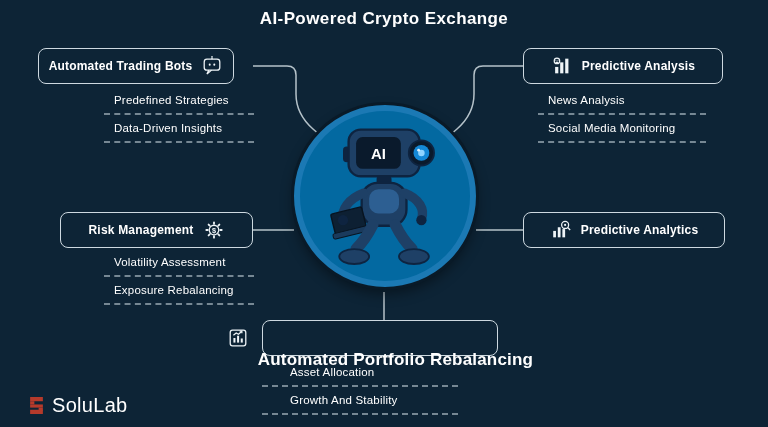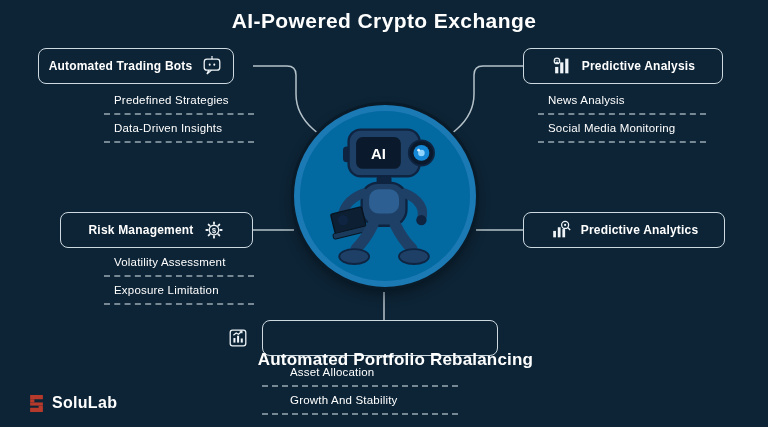--- a/index.html
+++ b/index.html
@@ -4,21 +4,21 @@
 <style>
   html,body { margin:0; padding:0; background:#0d2436; }
   .canvas {
     position:relative; width:768px; height:427px; overflow:hidden;
     background:#0d2436;
     font-family:"Liberation Sans", sans-serif;
     color:#ffffff;
   }
   .title {
     position:absolute; top:9px; left:0; width:100%;
-    text-align:center; font-size:21px; font-weight:800; letter-spacing:.4px;
+    text-align:center; font-size:17px; font-weight:800; letter-spacing:.4px;
     color:#ffffff;
   }
   .connectors { position:absolute; left:0; top:0; width:768px; height:427px; pointer-events:none; }
 
   .node-box {
     position:absolute; height:36px; box-sizing:border-box;
     border:1px solid #cdd9e0; border-radius:8px;
     display:flex; align-items:center; justify-content:center; gap:9px;
     padding:0 10px; background:transparent;
   }
@@ -39,21 +39,21 @@
     background:#0369a1; border:6px solid #1b79b4; border-radius:50%;
     box-shadow:0 0 0 3px #091a28, 0 6px 14px rgba(0,0,0,.45);
     display:flex; align-items:center; justify-content:center;
   }
   .robot-svg { width:140px; height:154px; transform:translateY(5px); }
 
   .logo {
     position:absolute; left:28px; top:394px;
     display:flex; align-items:center; gap:7px;
   }
-  .logo-text { font-size:16px; font-weight:700; letter-spacing:.3px; }
+  .logo-text { font-size:20px; font-weight:400; letter-spacing:.3px; }
 
   .nb-tl { left:38px;  top:48px;  width:196px; }
   .nb-tr { left:523px; top:48px;  width:200px; }
   .nb-ml { left:60px;  top:212px; width:193px; }
   .nb-mr { left:523px; top:212px; width:202px; }
   .nb-bc { left:262px; top:320px; width:236px; }
   .nb-bc .node-label { font-size:17px;margin-top:44px; }
 
   .subs-tl { left:104px; top:90px;  width:150px; }
   .subs-tr { left:538px; top:90px;  width:168px; }
@@ -151,21 +151,21 @@
         <line x1="16.7" y1="16.7" x2="17.9" y2="17.9"></line>
           <line x1="6.1" y1="6.1" x2="7.3" y2="7.3"></line>
         <line x1="16.7" y1="7.3" x2="17.9" y2="6.1"></line>
           <line x1="6.1" y1="17.9" x2="7.3" y2="16.7"></line>
       </g>
       <text x="12" y="15" text-anchor="middle" font-size="8" font-weight="bold" fill="#eef4f7" stroke="none" font-family="Liberation Sans, sans-serif">$</text>
     </svg>
   </div>
   <div class="subs subs-ml">
     <div class="sub-item">Volatility Assessment</div>
-    <div class="sub-item">Exposure Limitation</div>
+    <div class="sub-item">Exposure Rebalancing</div>
   </div>
 
   <div class="node-box nb-mr">
     <svg class="node-icon" viewBox="0 0 24 24" fill="none" stroke="#eef4f7" stroke-width="1.4">
       <rect x="3.5" y="13" width="3" height="7" fill="#eef4f7" stroke="none"></rect>
       <rect x="8.5" y="9" width="3" height="11" fill="#eef4f7" stroke="none"></rect>
       <rect x="13.5" y="11" width="3" height="9" fill="#eef4f7" stroke="none"></rect>
       <circle cx="16.5" cy="6.5" r="3.8"></circle>
       <circle cx="16.5" cy="6.5" r="1.2" fill="#eef4f7" stroke="none"></circle>
       <line x1="19.3" y1="9.3" x2="22" y2="12"></line>

